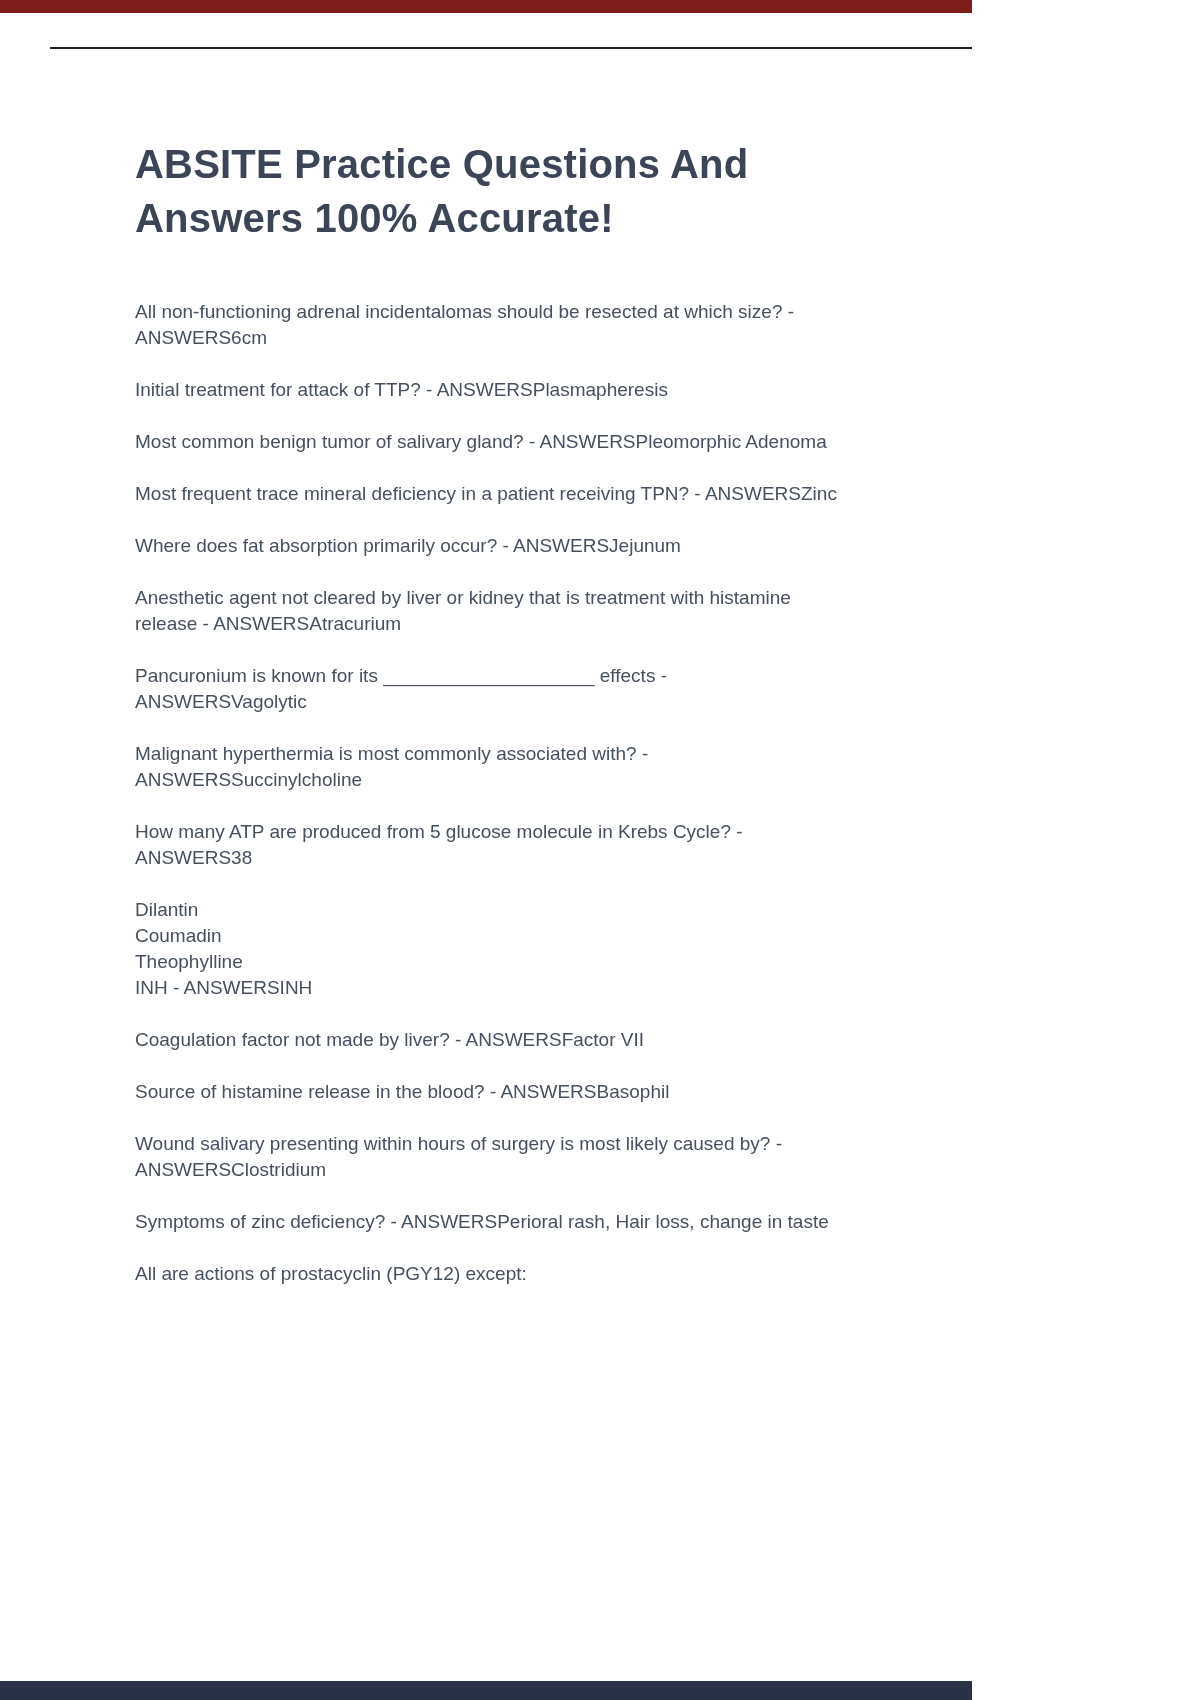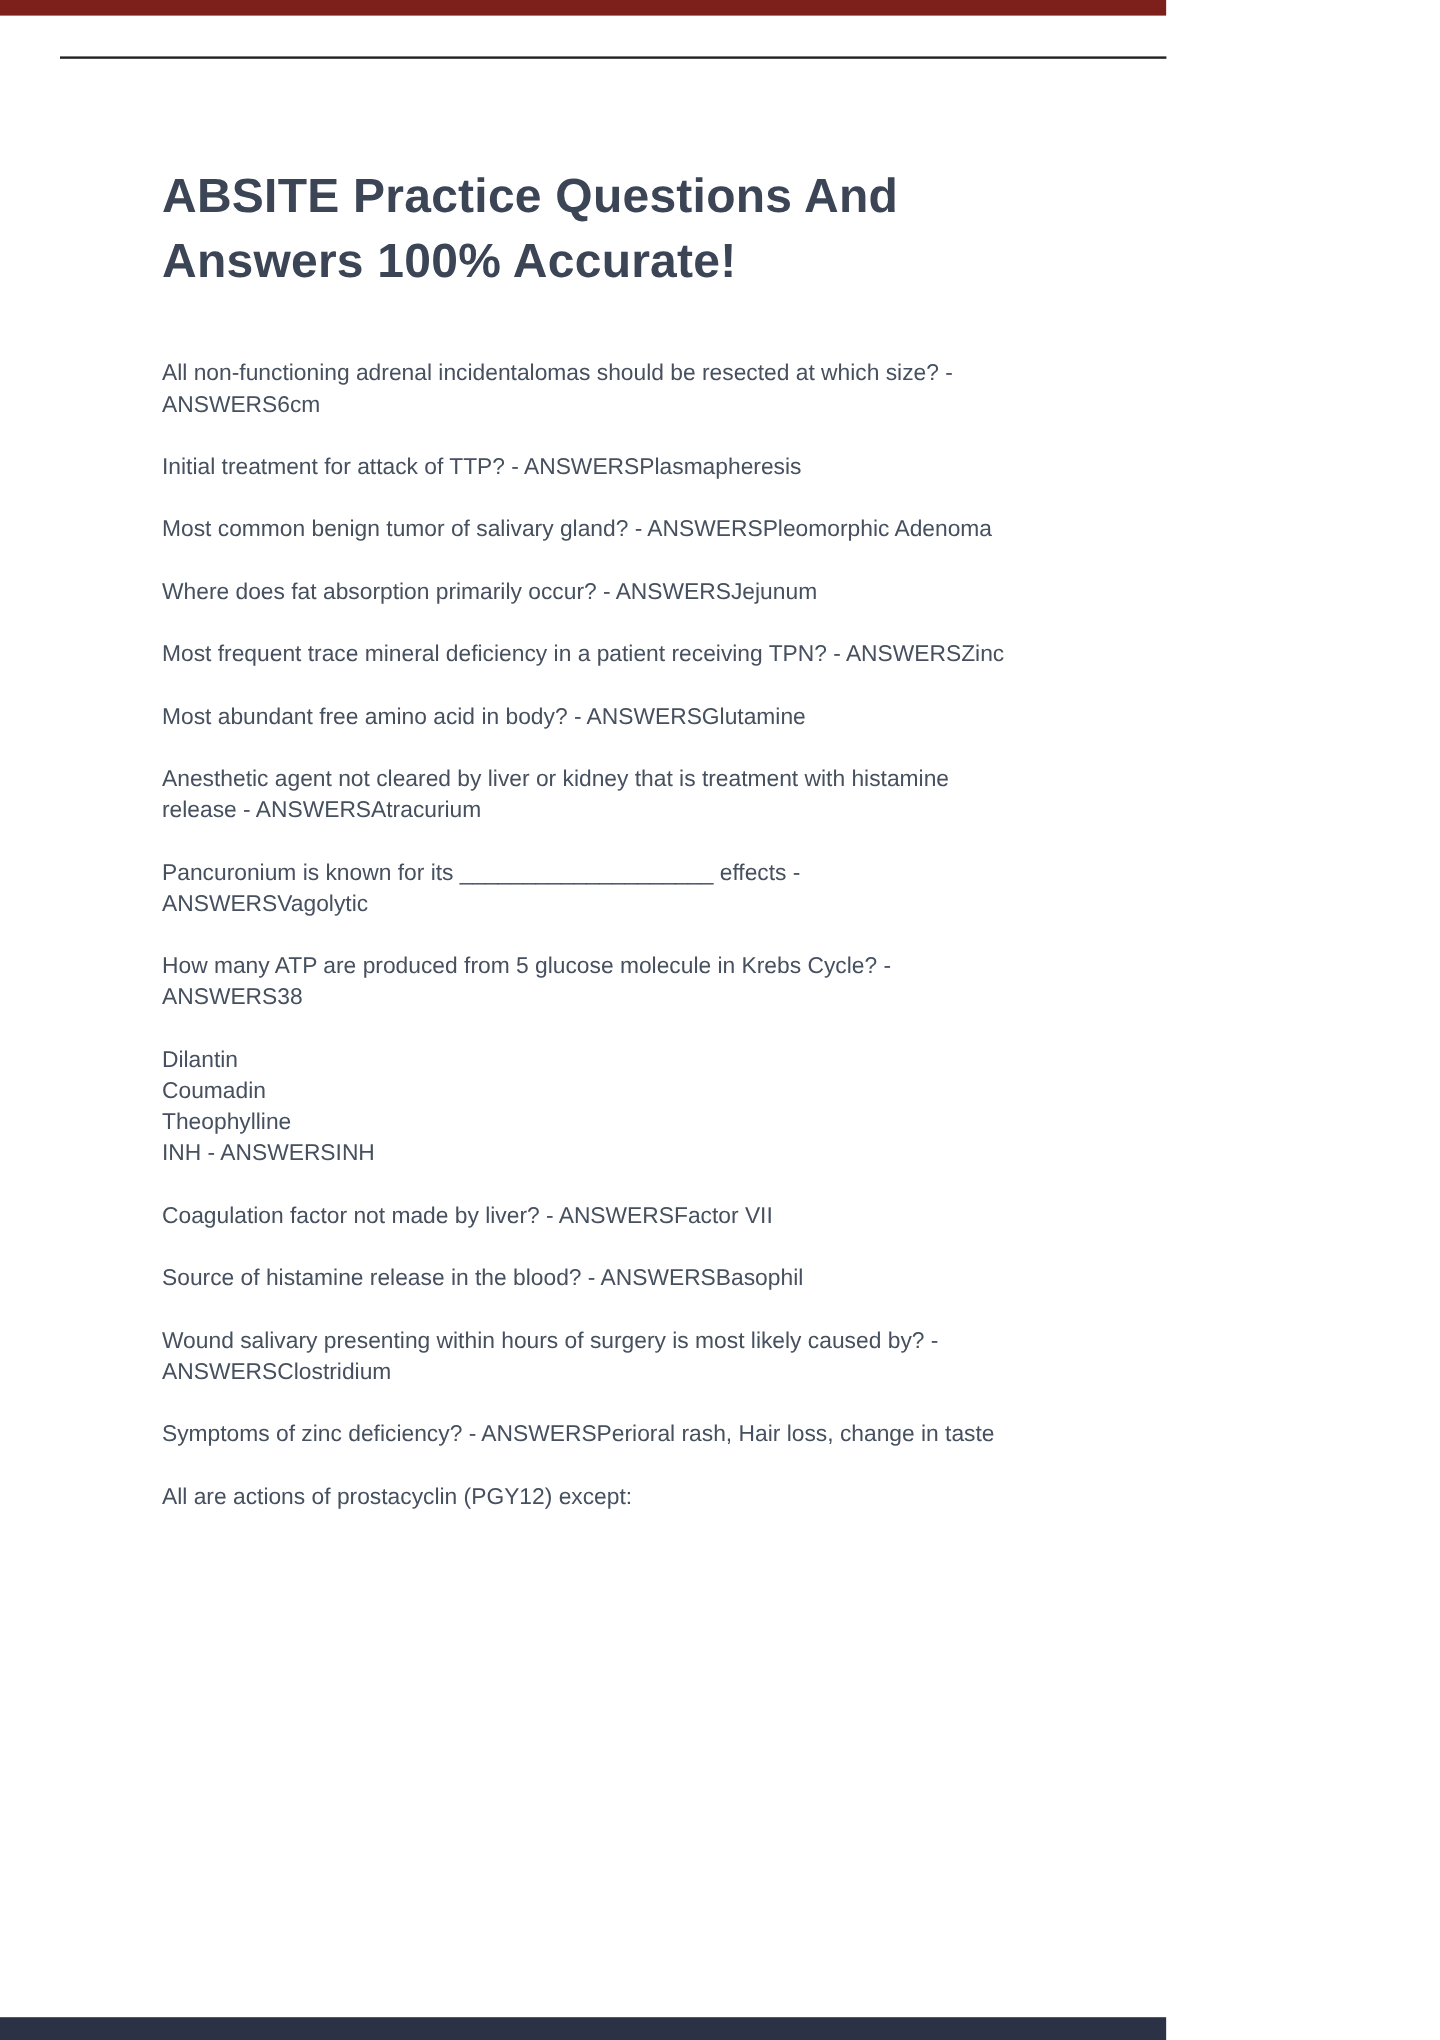--- a/index.html
+++ b/index.html
@@ -71,25 +71,25 @@
   <div class="top-bar"></div>
   <div class="header-rule"></div>
 
   <div class="content">
     <h1 class="doc-title">ABSITE Practice Questions And
 Answers 100% Accurate!</h1>
 
     <p class="qa">All non-functioning adrenal incidentalomas should be resected at which size? - ANSWERS6cm</p>
     <p class="qa">Initial treatment for attack of TTP? - ANSWERSPlasmapheresis</p>
     <p class="qa">Most common benign tumor of salivary gland? - ANSWERSPleomorphic Adenoma</p>
+    <p class="qa">Most frequent trace mineral deficiency in a patient receiving TPN? - ANSWERSZinc</p>
     <p class="qa">Where does fat absorption primarily occur? - ANSWERSJejunum</p>
-    <p class="qa">Most frequent trace mineral deficiency in a patient receiving TPN? - ANSWERSZinc</p>
-    <p class="qa">Most abundant free amino acid in body? - ANSWERSGlutamine</p>
     <p class="qa">Anesthetic agent not cleared by liver or kidney that is treatment with histamine release - ANSWERSAtracurium</p>
     <p class="qa">Pancuronium is known for its ____________________ effects - ANSWERSVagolytic</p>
+    <p class="qa">Malignant hyperthermia is most commonly associated with? - ANSWERSSuccinylcholine</p>
     <p class="qa">How many ATP are produced from 5 glucose molecule in Krebs Cycle? - ANSWERS38</p>
     <p class="qa">Dilantin
 Coumadin
 Theophylline
 INH - ANSWERSINH</p>
     <p class="qa">Coagulation factor not made by liver? - ANSWERSFactor VII</p>
     <p class="qa">Source of histamine release in the blood? - ANSWERSBasophil</p>
     <p class="qa">Wound salivary presenting within hours of surgery is most likely caused by? - ANSWERSClostridium</p>
     <p class="qa">Symptoms of zinc deficiency? - ANSWERSPerioral rash, Hair loss, change in taste</p>
     <p class="qa">All are actions of prostacyclin (PGY12) except:</p>

